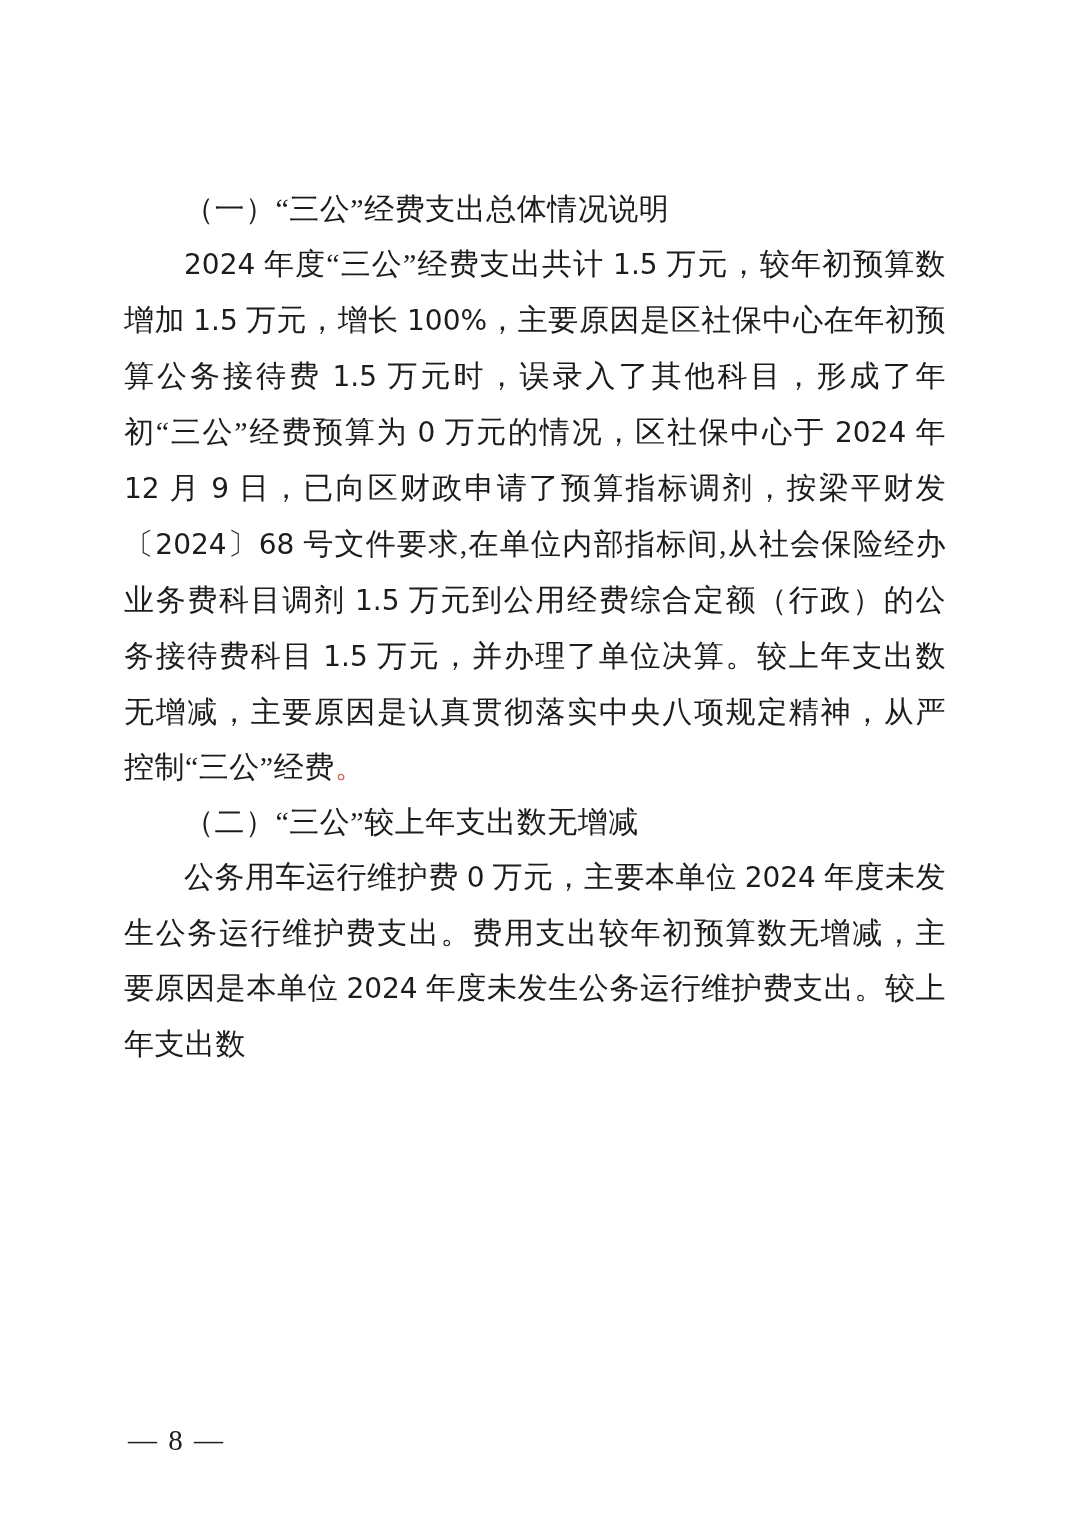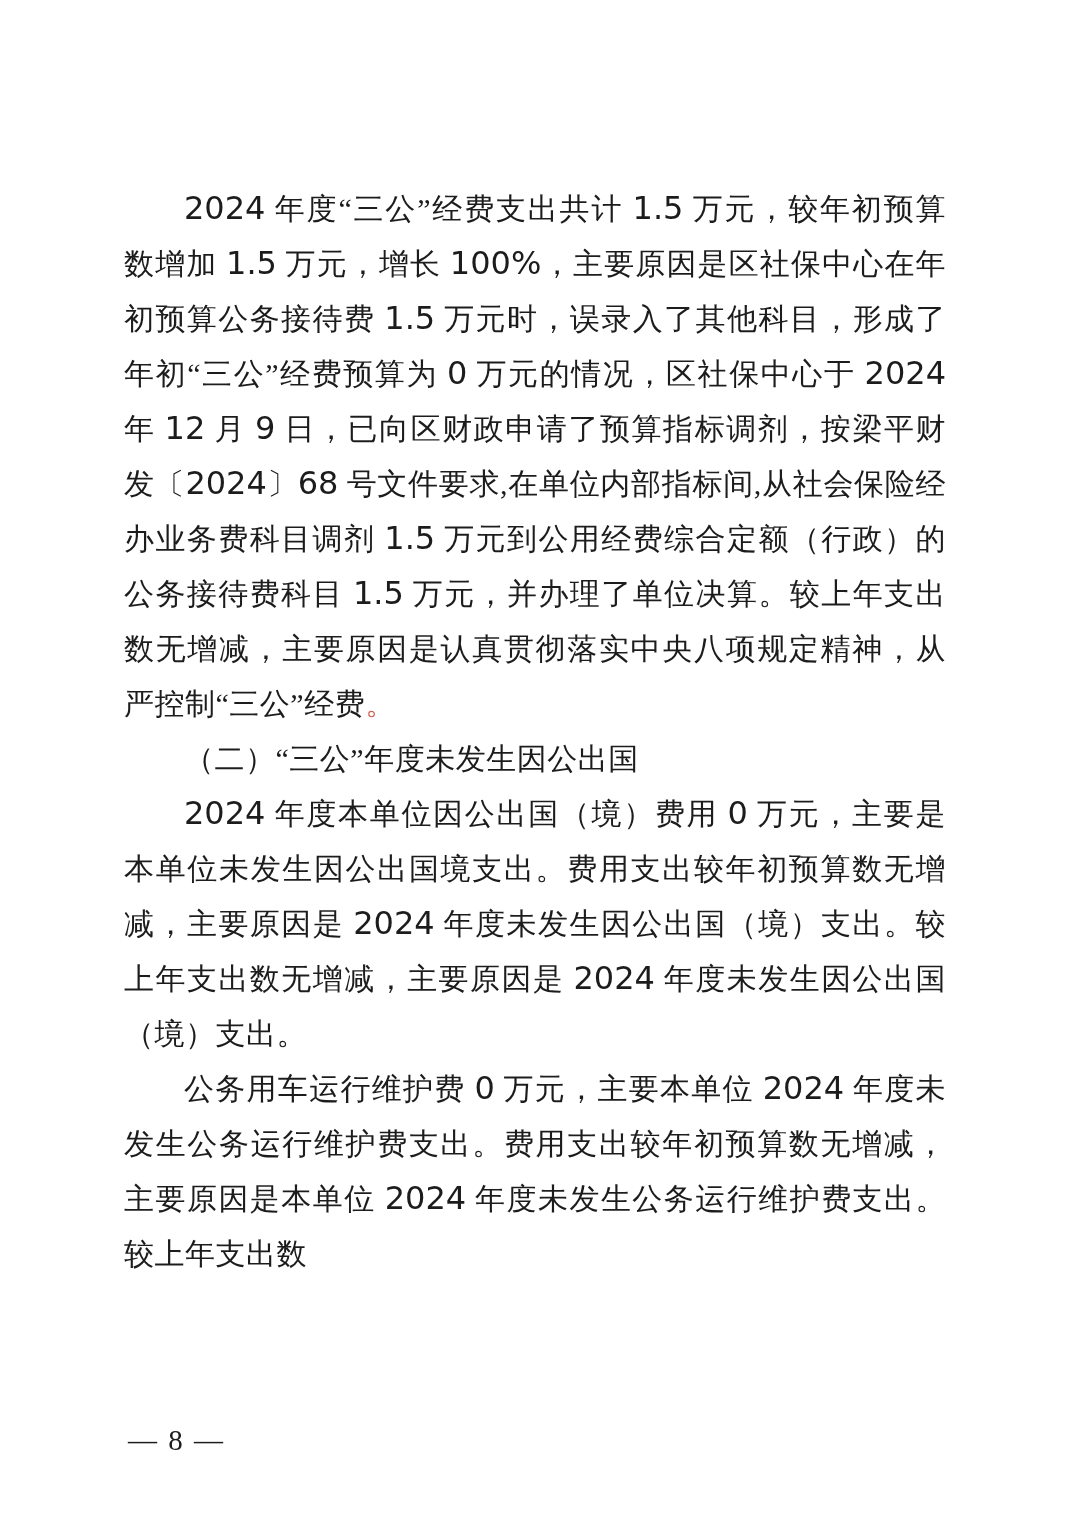--- a/index.html
+++ b/index.html
@@ -37,21 +37,21 @@
     line-height: 55px;
     letter-spacing: 0.5px;
     text-indent: 2em;
     text-align: justify;
     text-justify: inter-character;
     font-family: "Liberation Serif", serif;
   }
   
   .num {
     font-family: "DejaVu Sans", sans-serif;
-    font-size: 32px;
+    font-size: 28px;
     letter-spacing: 0;
   }
   .red-mark {
     color: #d0604e;
   }
   .page-footer {
     position: absolute;
     left: 128px;
     top: 1420px;
     font-size: 29px;
@@ -60,26 +60,26 @@
     font-family: "Liberation Serif", serif;
     color: #1c1c1c;
   }
 </style>
 </head>
 <body>
 
 <div class="page">
   <div class="content">
 
+    <h3 class="doc-heading">（一）“三公”经费支出总体情况说明</h3>
 
     <p class="doc-para"><span class="autonum"><span class="num">2024</span> 年度“三公”经费支出共计 <span class="num">1.5</span> 万元，较年初预算数增加 <span class="num">1.5</span> 万元，增长 <span class="num">100%</span>，主要原因是区社保中心在年初预算公务接待费 <span class="num">1.5</span> 万元时，误录入了其他科目，形成了年初“三公”经费预算为 <span class="num">0</span> 万元的情况，区社保中心于 <span class="num">2024</span> 年 <span class="num">12</span> 月 <span class="num">9</span> 日，已向区财政申请了预算指标调剂，按梁平财发〔<span class="num">2024</span>〕<span class="num">68</span> 号文件要求,在单位内部指标间,从社会保险经办业务费科目调剂 <span class="num">1.5</span> 万元到公用经费综合定额（行政）的公务接待费科目 <span class="num">1.5</span> 万元，并办理了单位决算。较上年支出数无增减，主要原因是认真贯彻落实中央八项规定精神，从严控制“三公”经费</span><span class="red-mark">。</span></p>
 
-    <h3 class="doc-heading">（二）“三公”年度未发生因公出国</h3>
+    <h3 class="doc-heading">（二）“三公”较上年支出数无增减</h3>
 
-    <p class="doc-para autonum"><span class="num">2024</span> 年度本单位因公出国（境）费用 <span class="num">0</span> 万元，主要是本单位未发生因公出国境支出。费用支出较年初预算数无增减，主要原因是 <span class="num">2024</span> 年度未发生因公出国（境）支出。较上年支出数无增减，主要原因是 <span class="num">2024</span> 年度未发生因公出国（境）支出。</p>
 
 
     <p class="doc-para autonum">公务用车运行维护费 <span class="num">0</span> 万元，主要本单位 <span class="num">2024</span> 年度未发生公务运行维护费支出。费用支出较年初预算数无增减，主要原因是本单位 <span class="num">2024</span> 年度未发生公务运行维护费支出。较上年支出数</p>
 
   </div>
 
   <div class="page-footer">— 8 —</div>
 </div>
 
 </body></html>

